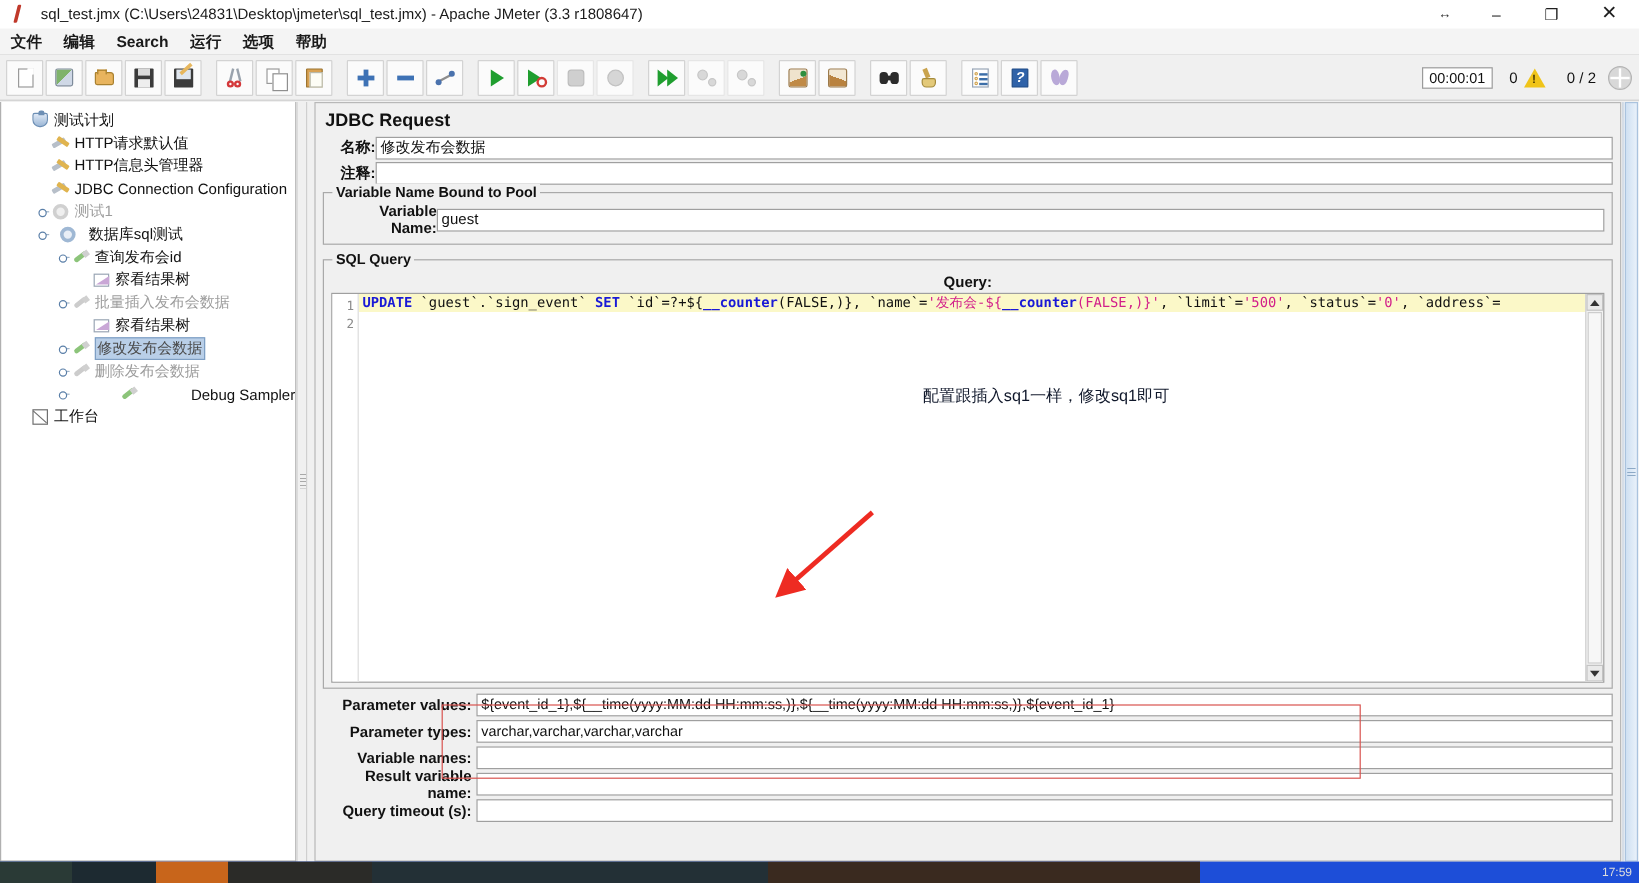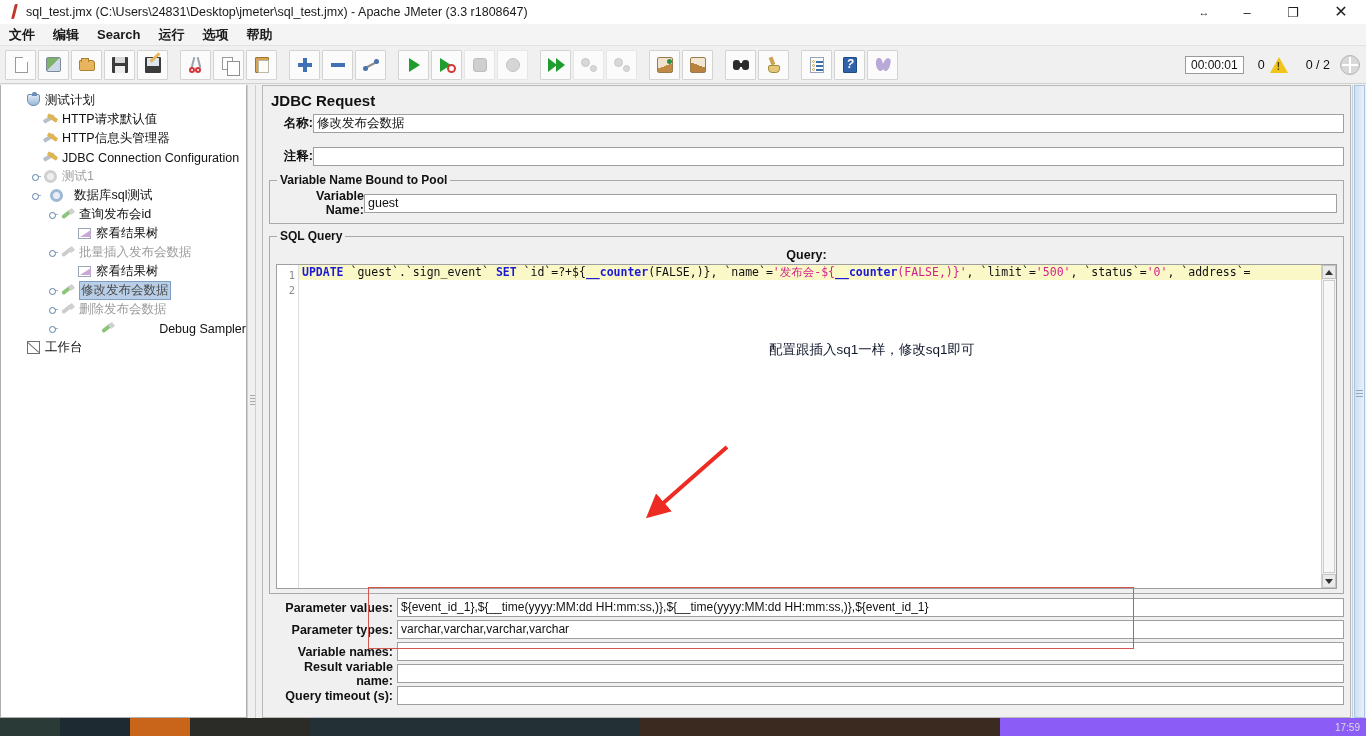--- a/index.html
+++ b/index.html
@@ -18,21 +18,21 @@
     background:#ffffff; display:flex; align-items:center;
   }
   .title-icon {
     width:22px; height:22px; margin-left:4px; position:relative; flex:0 0 auto;
   }
   .title-icon .brush {
     position:absolute; left:9px; top:3px; width:3px; height:15px;
     background:#c0392b; transform:skewX(-14deg); border-radius:1px;
   }
   .title-text {
-    flex:1 1 auto; font-size:12.5px; color:#1a1a1a; margin-left:0;
+    flex:1 1 auto; font-size:12.5px; color:#1a1a1a; margin-left:8px;
     white-space:nowrap; overflow:hidden;
   }
   .win-btns { display:flex; align-items:center; height:24px; flex:0 0 auto; }
   .win-btn {
     width:46px; height:24px; display:flex; align-items:center; justify-content:center;
     color:#202020; font-size:13px; line-height:1;
   }
   .win-btn.close { width:50px; font-size:16px; }
   .win-btn.dualarrow { width:40px; font-size:11px; color:#333; }
 
@@ -189,21 +189,21 @@
   }
 
   
   .right-panel {
     position:absolute; left:262px; top:85px; width:1089px; height:633px;
     background:#f0f0f0; border:1px solid #b8b8b8;
     overflow:hidden;
   }
   .panel-title { font-size:15px; font-weight:bold; color:#111; padding:6px 0 5px 8px; }
 
-  .row { display:flex; align-items:center; padding:0 6px; margin-bottom:14px; }
+  .row { display:flex; align-items:center; padding:0 6px; margin-bottom:2px; }
   .row-label { font-size:12.5px; font-weight:bold; color:#111; text-align:right; flex:0 0 auto; }
   .txt {
     flex:1 1 auto; height:19px; background:#fff; border:1px solid #9f9f9f;
     font-size:12.5px; color:#111; padding:1px 3px; line-height:15px;
     white-space:nowrap; overflow:hidden;
   }
   .groupbox {
     margin:6px 6px 0 6px; border:1px solid #a9a9a9; position:relative; padding:8px 6px 6px 6px;
   }
   .group-title {
@@ -304,21 +304,21 @@
   }
   .panel-topbtn {
     position:absolute; left:1352px; top:85px; width:14px; height:13px;
     background:#e6edf5; border:1px solid #b9c7d6;
     display:flex;align-items:center;justify-content:center;
   }
 
   
   .taskbar {
     position:absolute; left:0; bottom:0; width:1366px; height:18px;
-    background:#8b5cf6; display:flex; align-items:center;
+    background:#1d4ed8; display:flex; align-items:center;
   }
   .tb-seg { height:18px; }
   .tb-time { margin-left:auto; color:#ddd; font-size:10px; padding-right:6px; }
 </style>
 </head>
 <body>
 
 <div id="app">
 
   <div class="titlebar">

